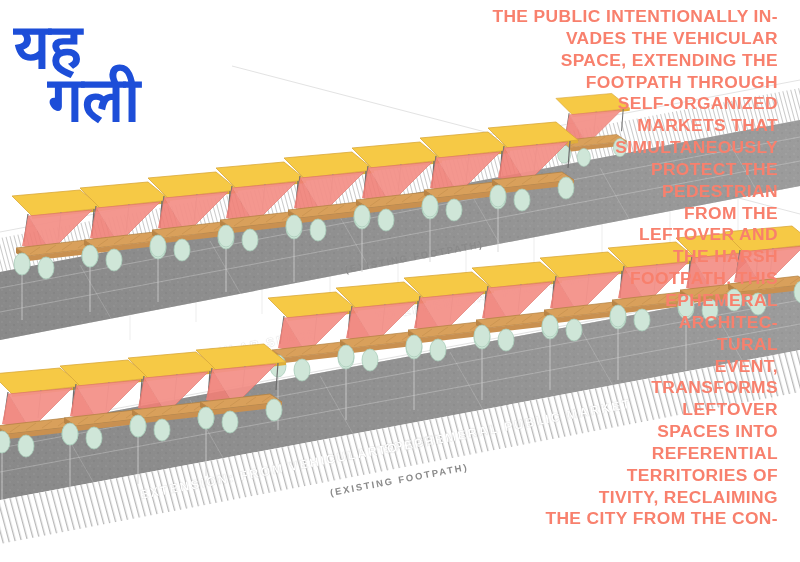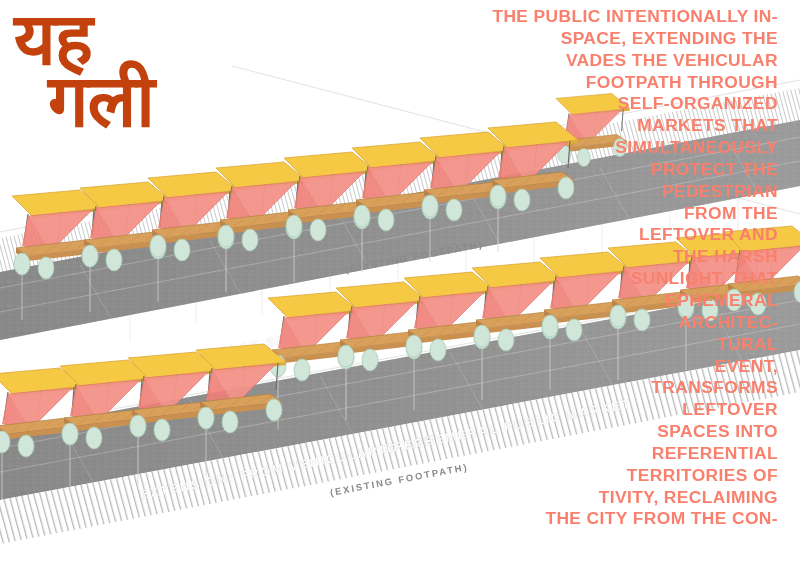--- a/index.html
+++ b/index.html
@@ -27,25 +27,25 @@
     letter-spacing:2px;
     white-space:nowrap;
     transform-origin:0 50%;
     text-shadow:0 0 1px rgba(0,0,0,.25);
   }
   .band-label.dark { color:#8a8a8a; text-shadow:none; }
 
   
   #title {
     position:absolute;
-    left:14px; top:9px;
-    font-size:72px;
+    left:14px; top:20px;
+    font-size:62px;
     line-height:0.86;
     font-weight:bold;
-    color:#c2410c;
+    color:#1d4ed8;
     letter-spacing:-1px;
     z-index:40;
     user-select:none;
   }
   #title .l2 { display:block; margin-left:34px; }
 
   
   #statement {
     position:absolute;
     right:22px; top:6px;
@@ -272,32 +272,32 @@
     </g>
   </svg>
 
   <div id="title">
     <span class="l1">यह</span>
     <span class="l2">गली</span>
   </div>
 
   <div id="statement">
     <span class="ln">THE PUBLIC INTENTIONALLY IN-</span>
+    <span class="ln">VADES THE VEHICULAR</span>
     <span class="ln">SPACE, EXTENDING THE</span>
-    <span class="ln">VADES THE VEHICULAR</span>
     <span class="ln">FOOTPATH THROUGH</span>
     <span class="ln">SELF-ORGANIZED</span>
     <span class="ln">MARKETS THAT</span>
     <span class="ln">SIMULTANEOUSLY</span>
     <span class="ln">PROTECT THE</span>
     <span class="ln">PEDESTRIAN</span>
     <span class="ln">FROM THE</span>
     <span class="ln">LEFTOVER AND</span>
     <span class="ln">THE HARSH</span>
-    <span class="ln">SUNLIGHT. THAT</span>
+    <span class="ln">FOOTPATH. THIS</span>
     <span class="ln">EPHEMERAL</span>
     <span class="ln">ARCHITEC-</span>
     <span class="ln">TURAL</span>
     <span class="ln">EVENT,</span>
     <span class="ln">TRANSFORMS</span>
     <span class="ln">LEFTOVER</span>
     <span class="ln">SPACES INTO</span>
     <span class="ln">REFERENTIAL</span>
     <span class="ln">TERRITORIES OF</span>
     <span class="ln">TIVITY, RECLAIMING</span>

